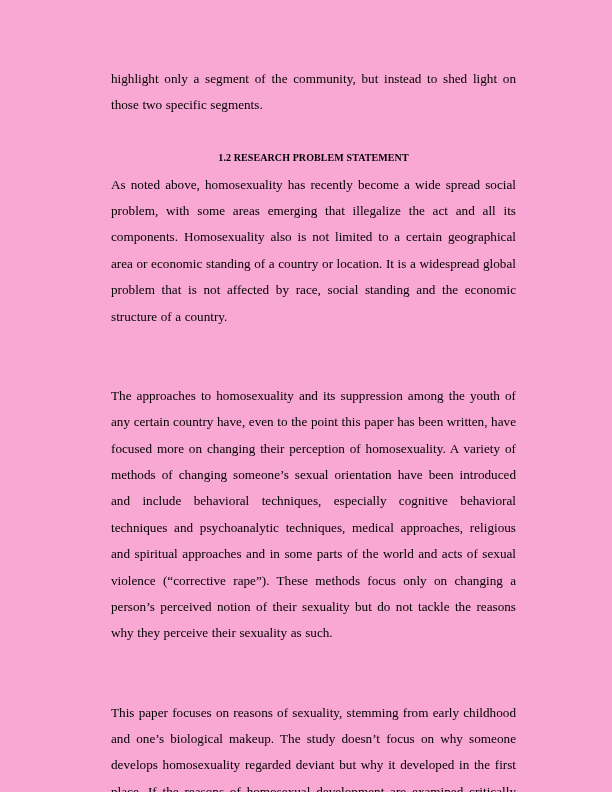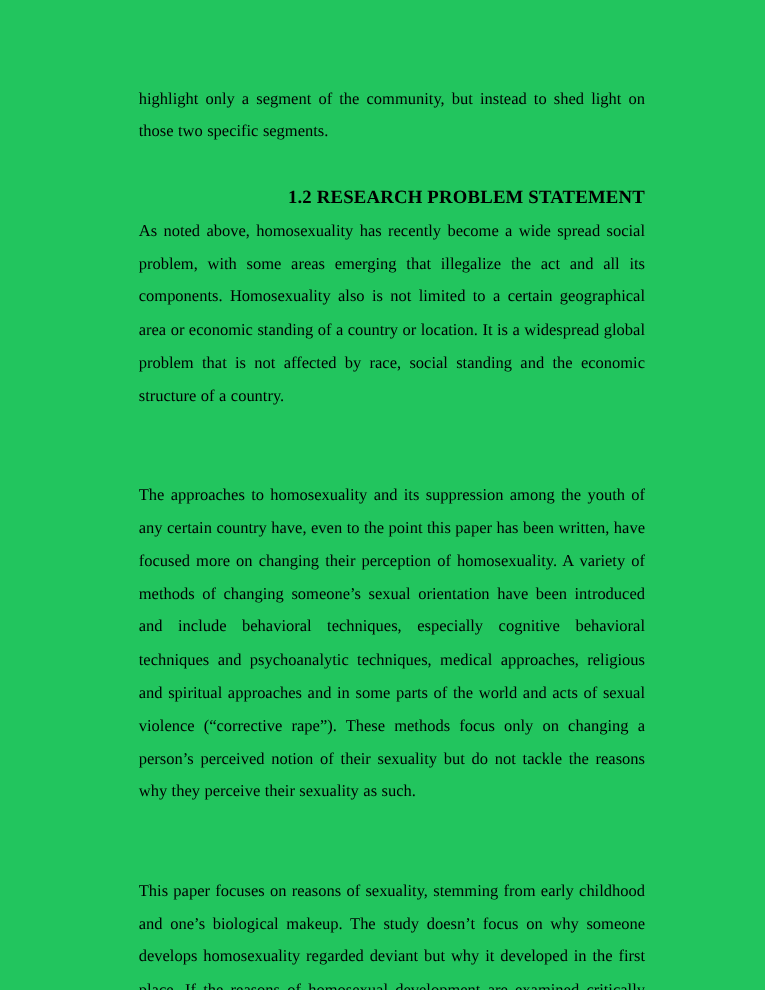--- a/index.html
+++ b/index.html
@@ -9,21 +9,21 @@
     background: #ffffff;
   }
   body {
     font-family: "Liberation Serif", "DejaVu Serif", serif;
     color: #000000;
   }
   .page {
     position: relative;
     width: 612px;
     height: 792px;
-    background: #22c55e;
+    background: #f9a8d4;
     overflow: hidden;
     box-sizing: border-box;
   }
   .content {
     position: absolute;
     left: 111px;
     top: 66px;
     width: 405px;
   }
   .para {
@@ -32,24 +32,24 @@
     text-align: justify;
     text-justify: inter-word;
     margin: 0 0 26.4px 0;
     hyphens: none;
     word-spacing: 0.02em;
   }
   .para:last-child {
     margin-bottom: 0;
   }
   .heading {
-    font-size: 15px;
+    font-size: 10px;
     line-height: 26.4px;
     font-weight: bold;
-    text-align: right;
+    text-align: center;
     margin: 0 0 0 0;
     letter-spacing: 0.01em;
   }
   .spacer-line {
     height: 26.4px;
   }
 </style>
 </head>
 <body>
 

